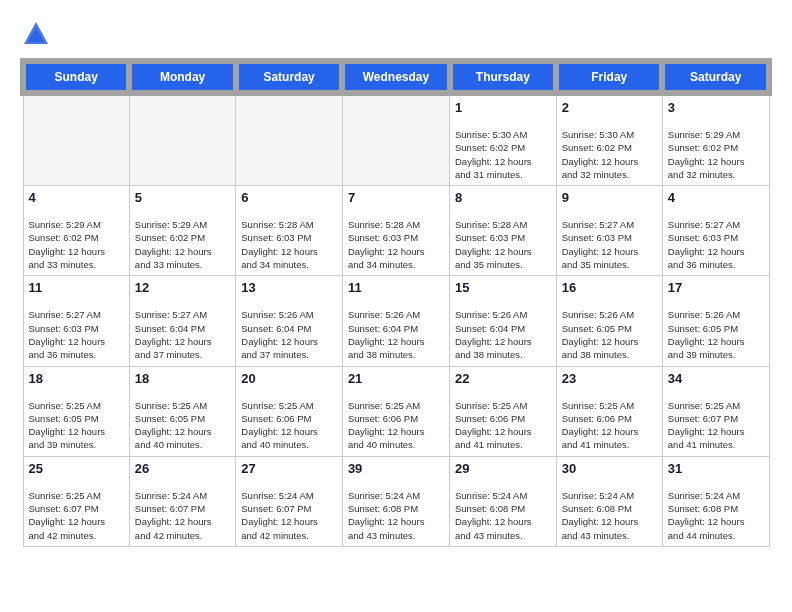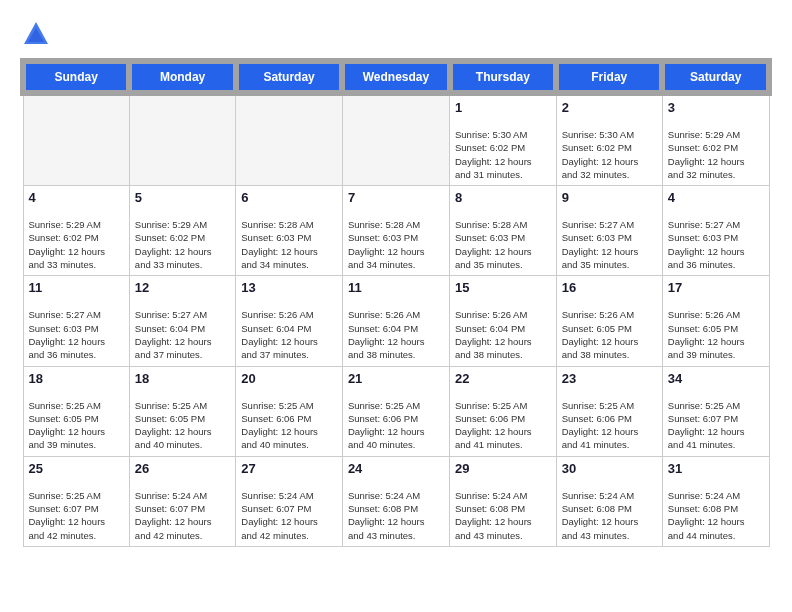--- a/index.html
+++ b/index.html
@@ -327,21 +327,21 @@
 and 42 minutes.</div>
         </td>
         <td>
           <span class="day-num">27</span>
           <div class="day-info" style="white-space: pre-line;">Sunrise: 5:24 AM
 Sunset: 6:07 PM
 Daylight: 12 hours
 and 42 minutes.</div>
         </td>
         <td>
-          <span class="day-num">24</span>
+          <span class="day-num">39</span>
           <div class="day-info" style="white-space: pre-line;">Sunrise: 5:24 AM
 Sunset: 6:08 PM
 Daylight: 12 hours
 and 43 minutes.</div>
         </td>
         <td>
           <span class="day-num">29</span>
           <div class="day-info" style="white-space: pre-line;">Sunrise: 5:24 AM
 Sunset: 6:08 PM
 Daylight: 12 hours

